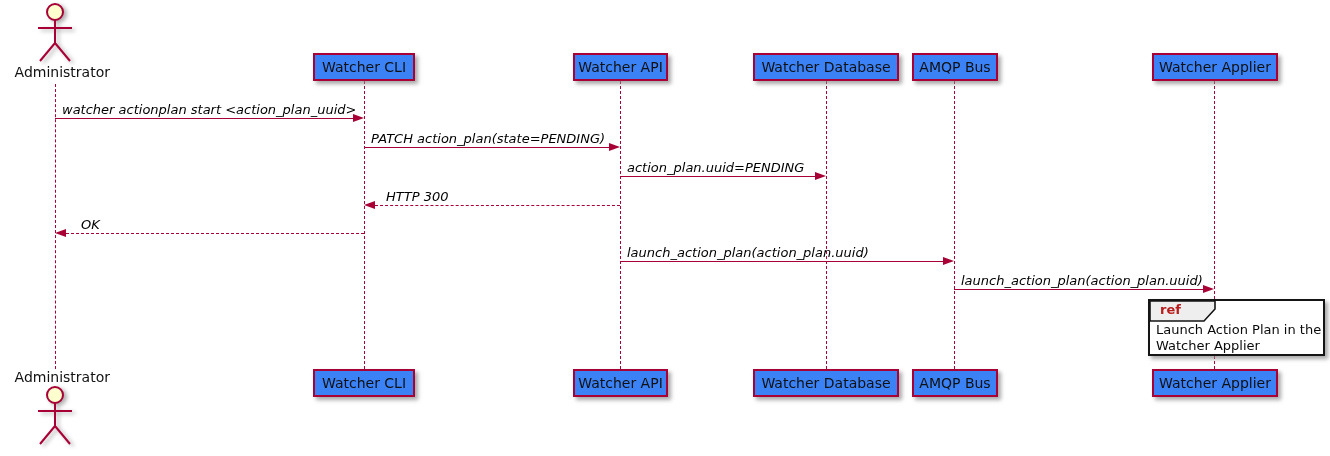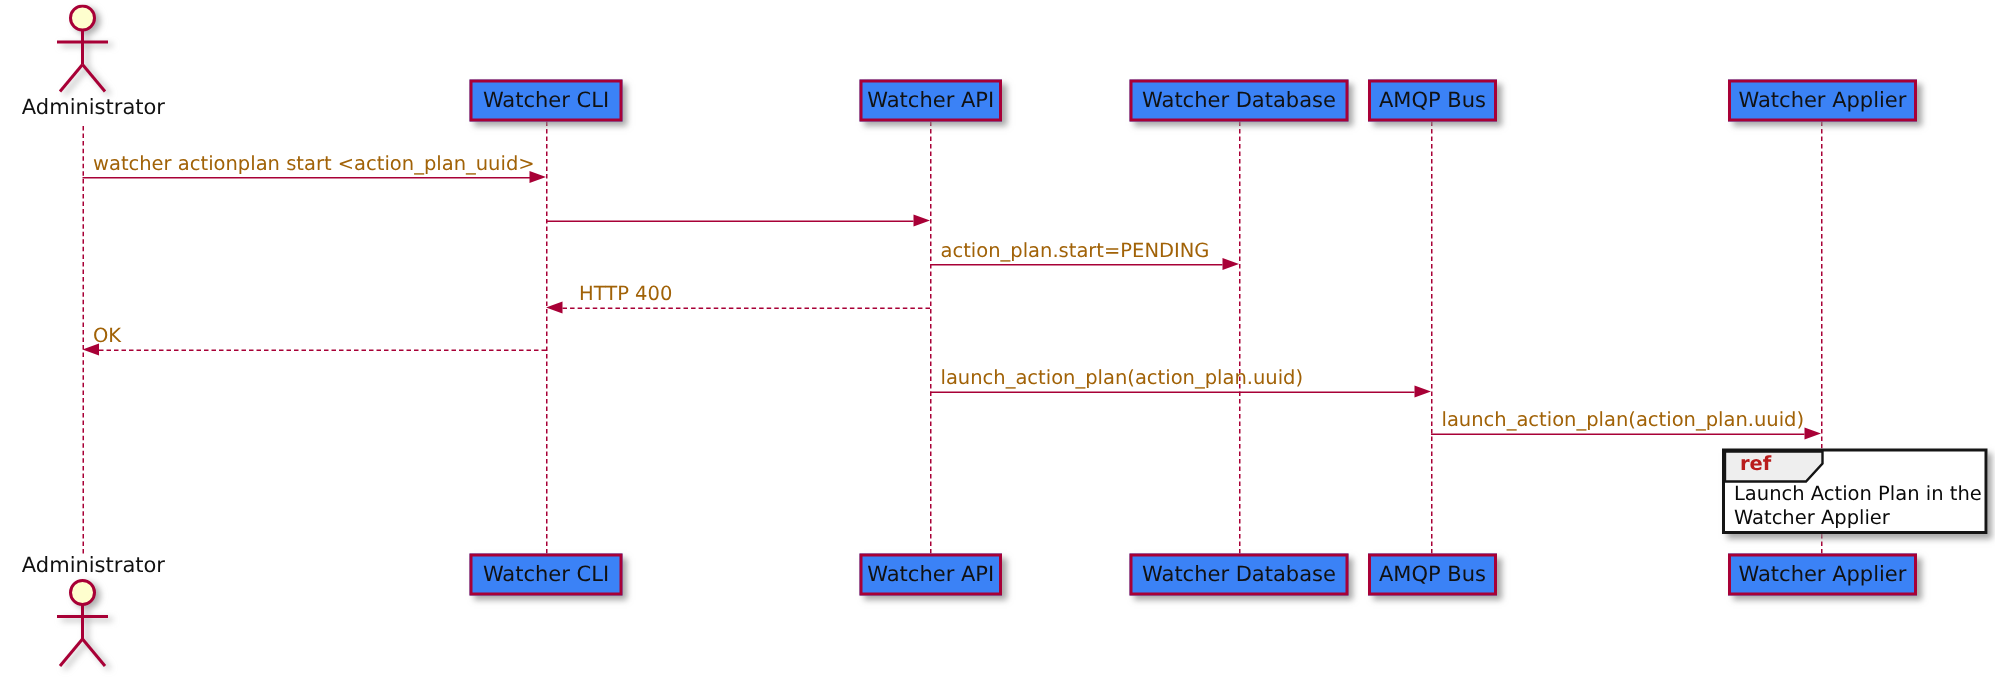--- a/index.html
+++ b/index.html
@@ -17,21 +17,21 @@
     font-size:14px; color:#111; z-index:3;
     box-shadow:3px 3px 4px rgba(140,140,140,.75);
     white-space:nowrap;
   }
   .actor-svg{position:absolute; z-index:3; filter:drop-shadow(3px 2px 2px rgba(140,140,140,.7));}
   .actor-label{
     position:absolute; width:110px; text-align:right; font-size:14px; color:#111; z-index:3;
     white-space:nowrap;
   }
   .msg-label{
-    position:absolute; font-size:13px; color:#a16207; z-index:4; white-space:nowrap;
+    position:absolute; font-size:13px; color:#000000; z-index:4; white-space:nowrap;font-style:italic;
   }
   .msg-line{position:absolute; height:0; z-index:2;}
   .msg-line.solid{border-top:1.5px solid #A80036;}
   .msg-line.dashed{border-top:1.5px dashed #A80036;}
   .arrowhead{position:absolute; width:0; height:0; z-index:4;}
   .arrowhead.right{border-top:4.5px solid transparent; border-bottom:4.5px solid transparent; border-left:11px solid #A80036;}
   .arrowhead.left{border-top:4.5px solid transparent; border-bottom:4.5px solid transparent; border-right:11px solid #A80036;}
   .ref-box{
     position:absolute; left:1148px; top:299px; width:177px; height:57px; box-sizing:border-box;
     background:#ffffff; border:2px solid #151515; z-index:5;
@@ -105,32 +105,33 @@
       <span>AMQP Bus</span>
     </div>
   <div class="pbox" style="left:1152px;top:369px; width:126px;">
       <span>Watcher Applier</span>
     </div>
 
   <div class="msg-label" style="left:62px; top:102px;">watcher actionplan start &lt;action_plan_uuid&gt;</div>
   <div class="msg-line solid" style="left:55px; top:118px; width:299px;"></div>
   <div class="arrowhead right" style="left:353px; top:114px;"></div>
 
+  <div class="msg-label" style="left:371px; top:131px;">PATCH action_plan(state=PENDING)</div>
   <div class="msg-line solid" style="left:364px; top:147px; width:245px;"></div>
   <div class="arrowhead right" style="left:609px; top:143px;"></div>
 
-  <div class="msg-label" style="left:627px; top:160px;">action_plan.start=PENDING</div>
+  <div class="msg-label" style="left:627px; top:160px;">action_plan.uuid=PENDING</div>
   <div class="msg-line solid" style="left:620px; top:176px; width:195px;"></div>
   <div class="arrowhead right" style="left:815px; top:172px;"></div>
 
-  <div class="msg-label" style="left:386px; top:189px;">HTTP 400</div>
+  <div class="msg-label" style="left:386px; top:189px;">HTTP 300</div>
   <div class="msg-line dashed" style="left:375px; top:205px; width:245px;"></div>
   <div class="arrowhead left" style="left:364px; top:201px;"></div>
 
-  <div class="msg-label" style="left:62px; top:217px;">OK</div>
+  <div class="msg-label" style="left:81px; top:217px;">OK</div>
   <div class="msg-line dashed" style="left:66px; top:233px; width:298px;"></div>
   <div class="arrowhead left" style="left:55px; top:229px;"></div>
 
   <div class="msg-label" style="left:627px; top:245px;">launch_action_plan(action_plan.uuid)</div>
   <div class="msg-line solid" style="left:620px; top:261px; width:323px;"></div>
   <div class="arrowhead right" style="left:943px; top:257px;"></div>
 
   <div class="msg-label" style="left:961px; top:273px;">launch_action_plan(action_plan.uuid)</div>
   <div class="msg-line solid" style="left:954px; top:289px; width:249px;"></div>
   <div class="arrowhead right" style="left:1203px; top:285px;"></div>

